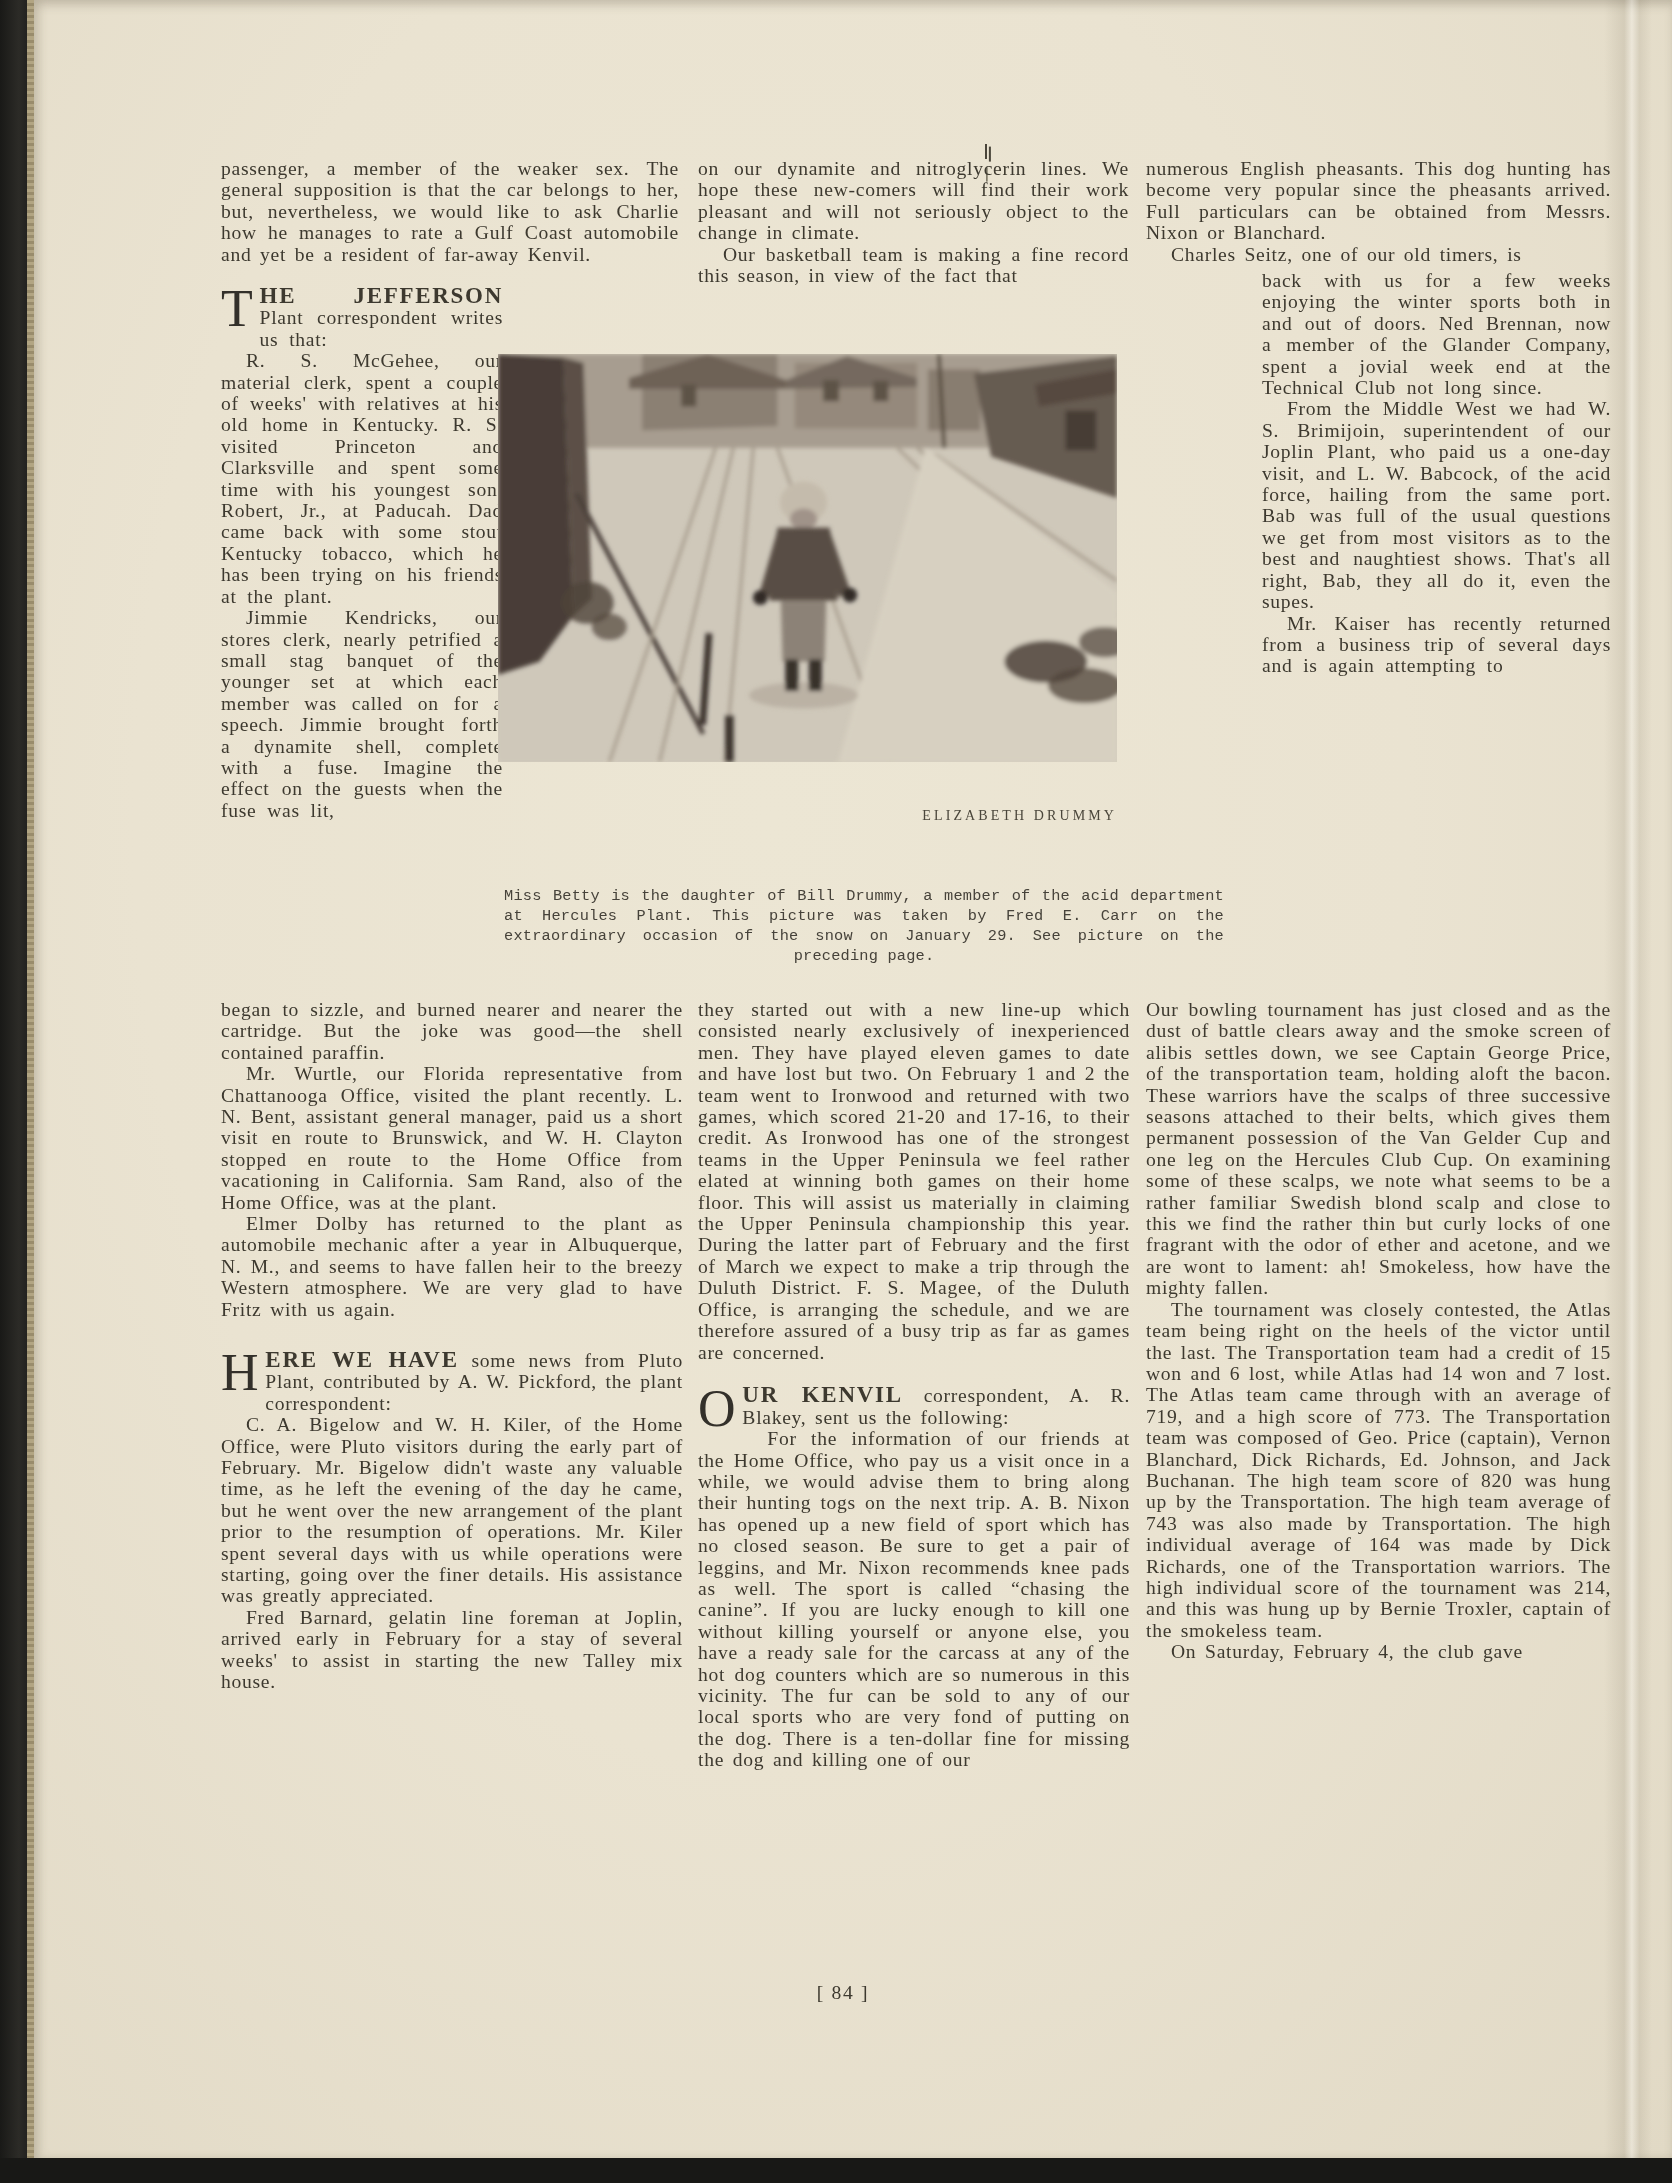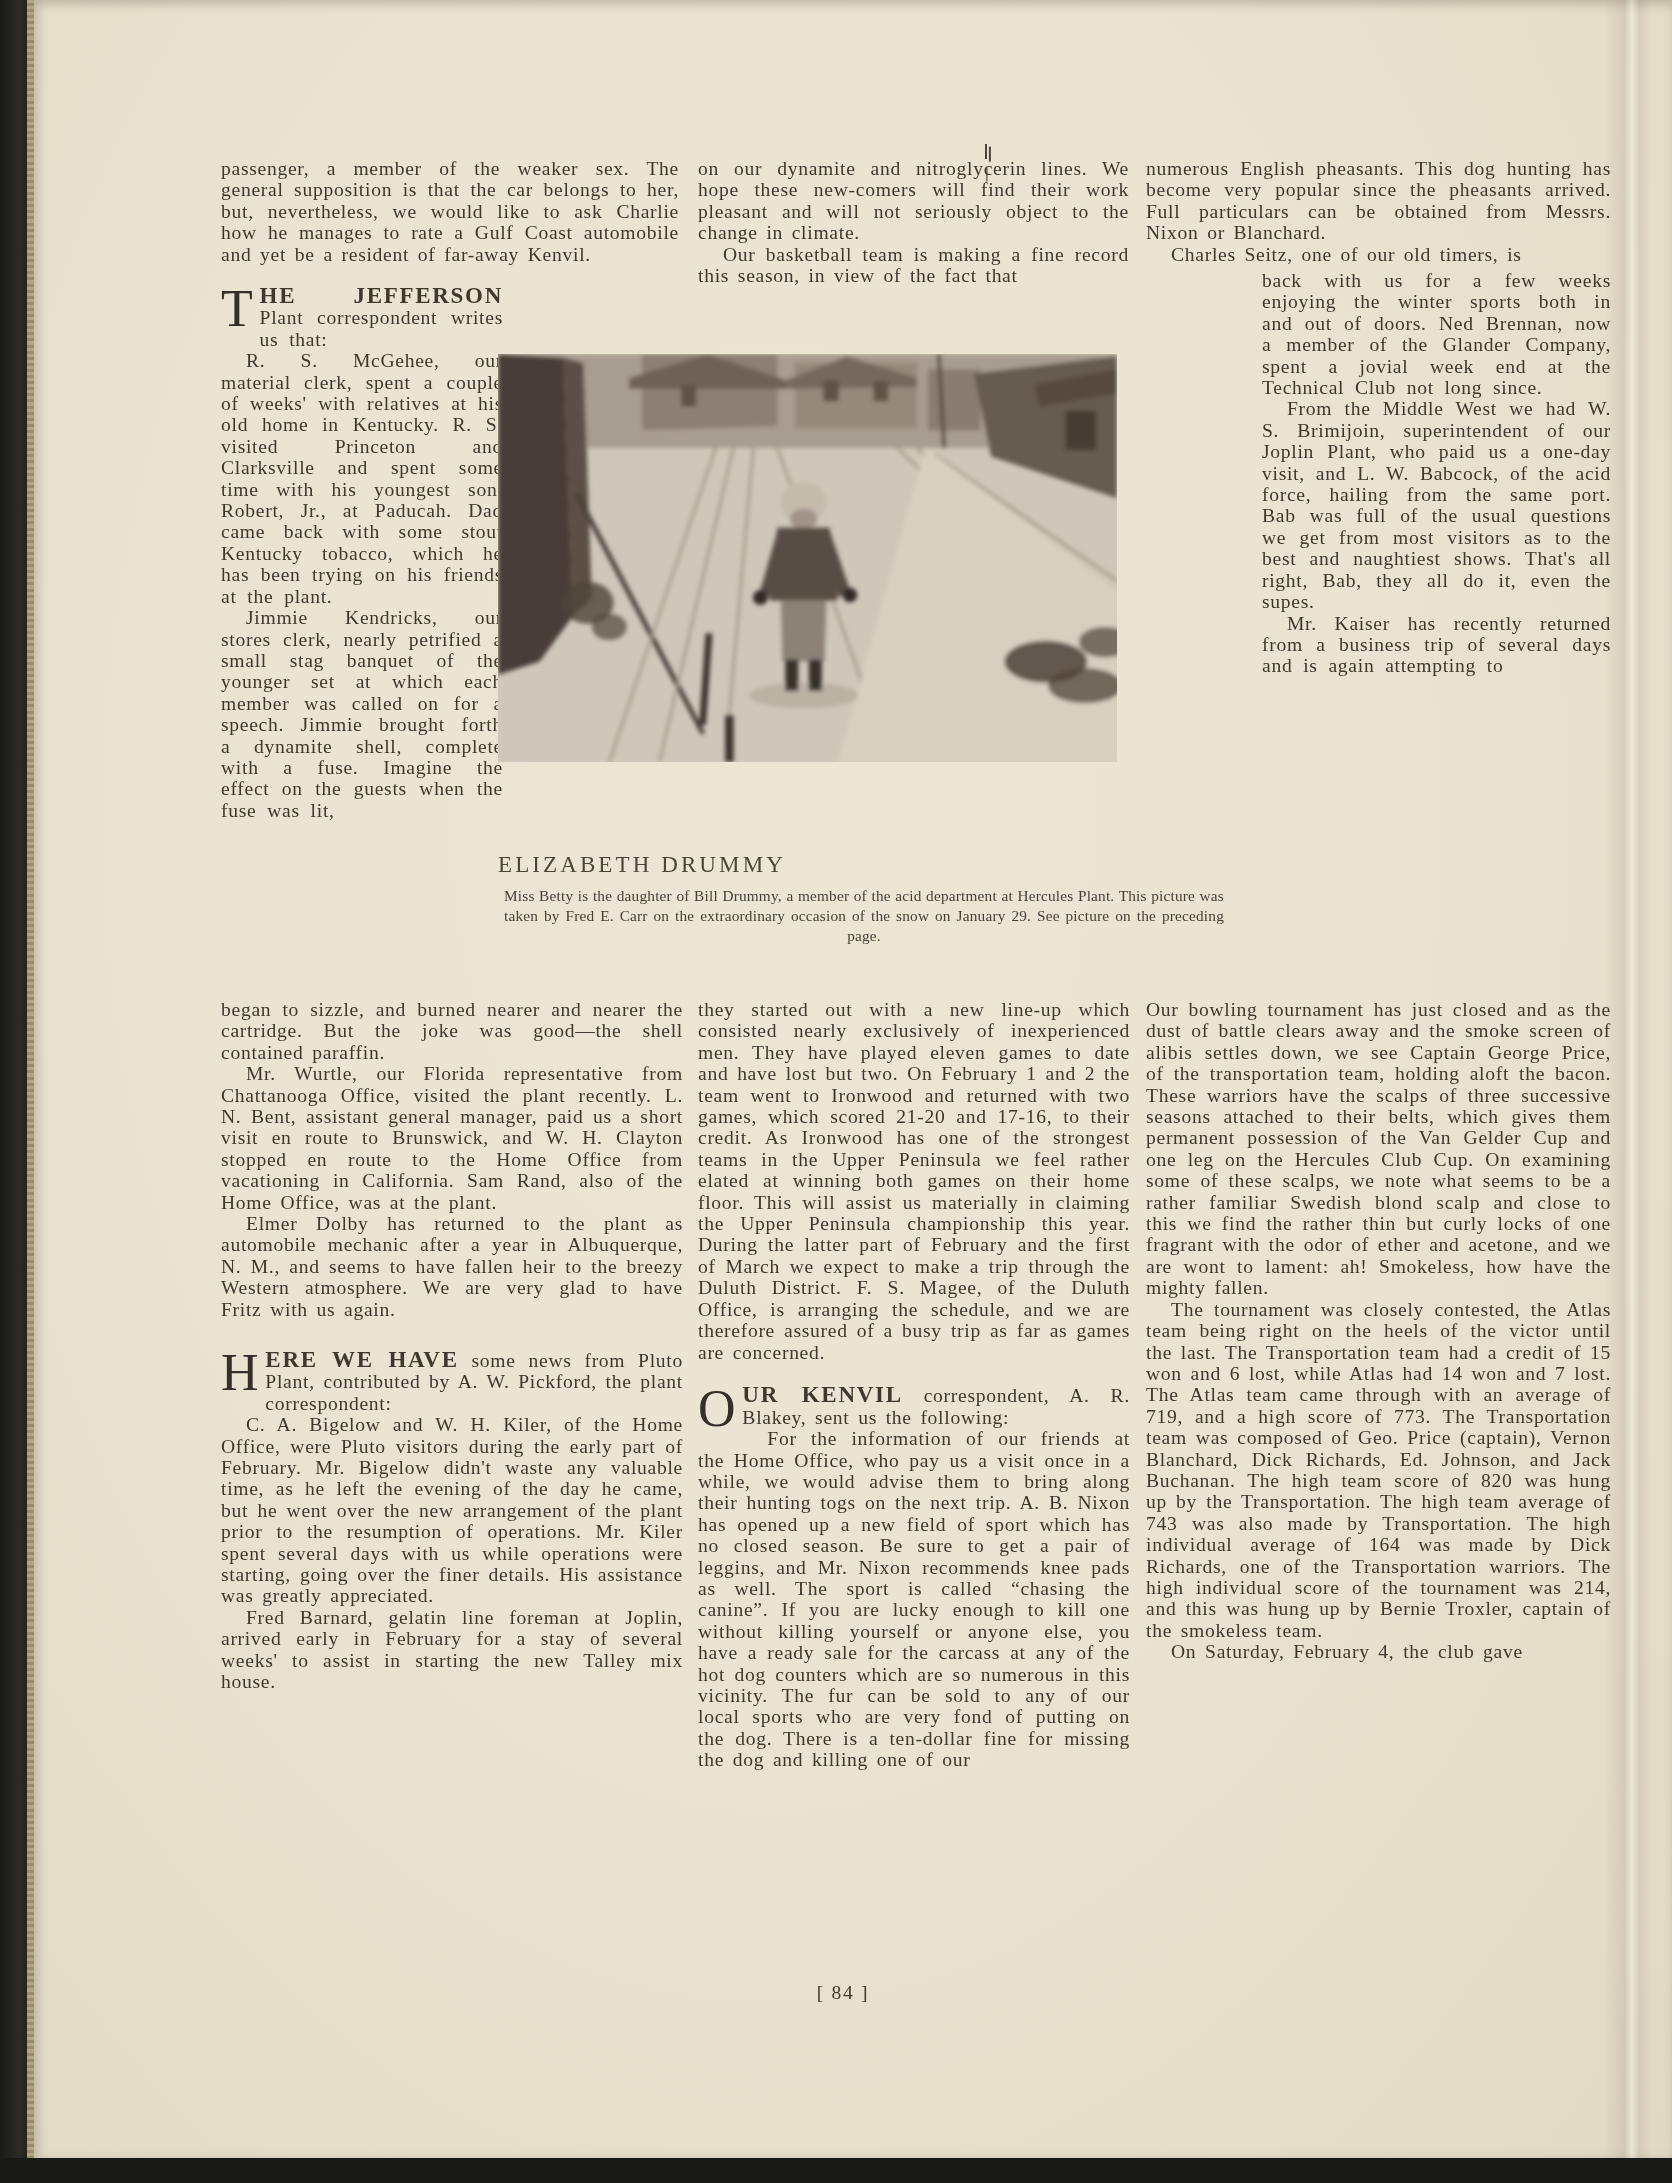--- a/index.html
+++ b/index.html
@@ -21,24 +21,24 @@
 
   .tb{position:absolute;color:#3d392f;font-size:19.6px;line-height:21.4px;
       text-align:justify;letter-spacing:0.7px;word-spacing:3.1px;overflow:hidden;}
   .tb p{margin:0;text-indent:25px;}
   .cont > p:first-child{text-indent:0;}
   .narrow{word-spacing:5.2px;}
   .lead{text-indent:0 !important;}
   .dropcap{float:left;font-size:52px;line-height:39px;height:42px;margin:4.4px 6.1px 0 0;color:#33302a;}
   .leadcaps{font-size:23px;letter-spacing:1.7px;font-weight:bold;}
 
-  #photo-title{position:absolute;left:498px;top:852px;width:619px;text-align:left;
-    font-size:23px;letter-spacing:3.1px;color:#4a463b;}
+  #photo-title{position:absolute;left:498px;top:808px;width:619px;text-align:right;
+    font-size:14px;letter-spacing:3.1px;color:#4a463b;}
   #photo-caption{position:absolute;left:504px;top:886px;width:720px;
-    font-size:15.3px;line-height:20px;color:#46423a;text-align:justify;text-align-last:center;letter-spacing:0.2px;}
+    font-size:15.3px;line-height:20px;color:#46423a;text-align:justify;text-align-last:center;letter-spacing:0.2px;font-family:Liberation Mono, monospace;}
   #page-number{position:absolute;left:769px;top:1982px;width:148px;text-align:center;
     font-size:19.6px;letter-spacing:1.7px;color:#3d392f;}
 
   #snow-photo{position:absolute;left:498px;top:354px;width:619px;height:408px;}
   #ink-speck{position:absolute;left:985px;top:144px;width:2.2px;height:15px;background:#4a453a;
     box-shadow:3.9px 2.6px 0 0 #4a453a, 0.9px 23px 0 -0.4px #55503f;}
 </style>
 </head>
 <body>
 

